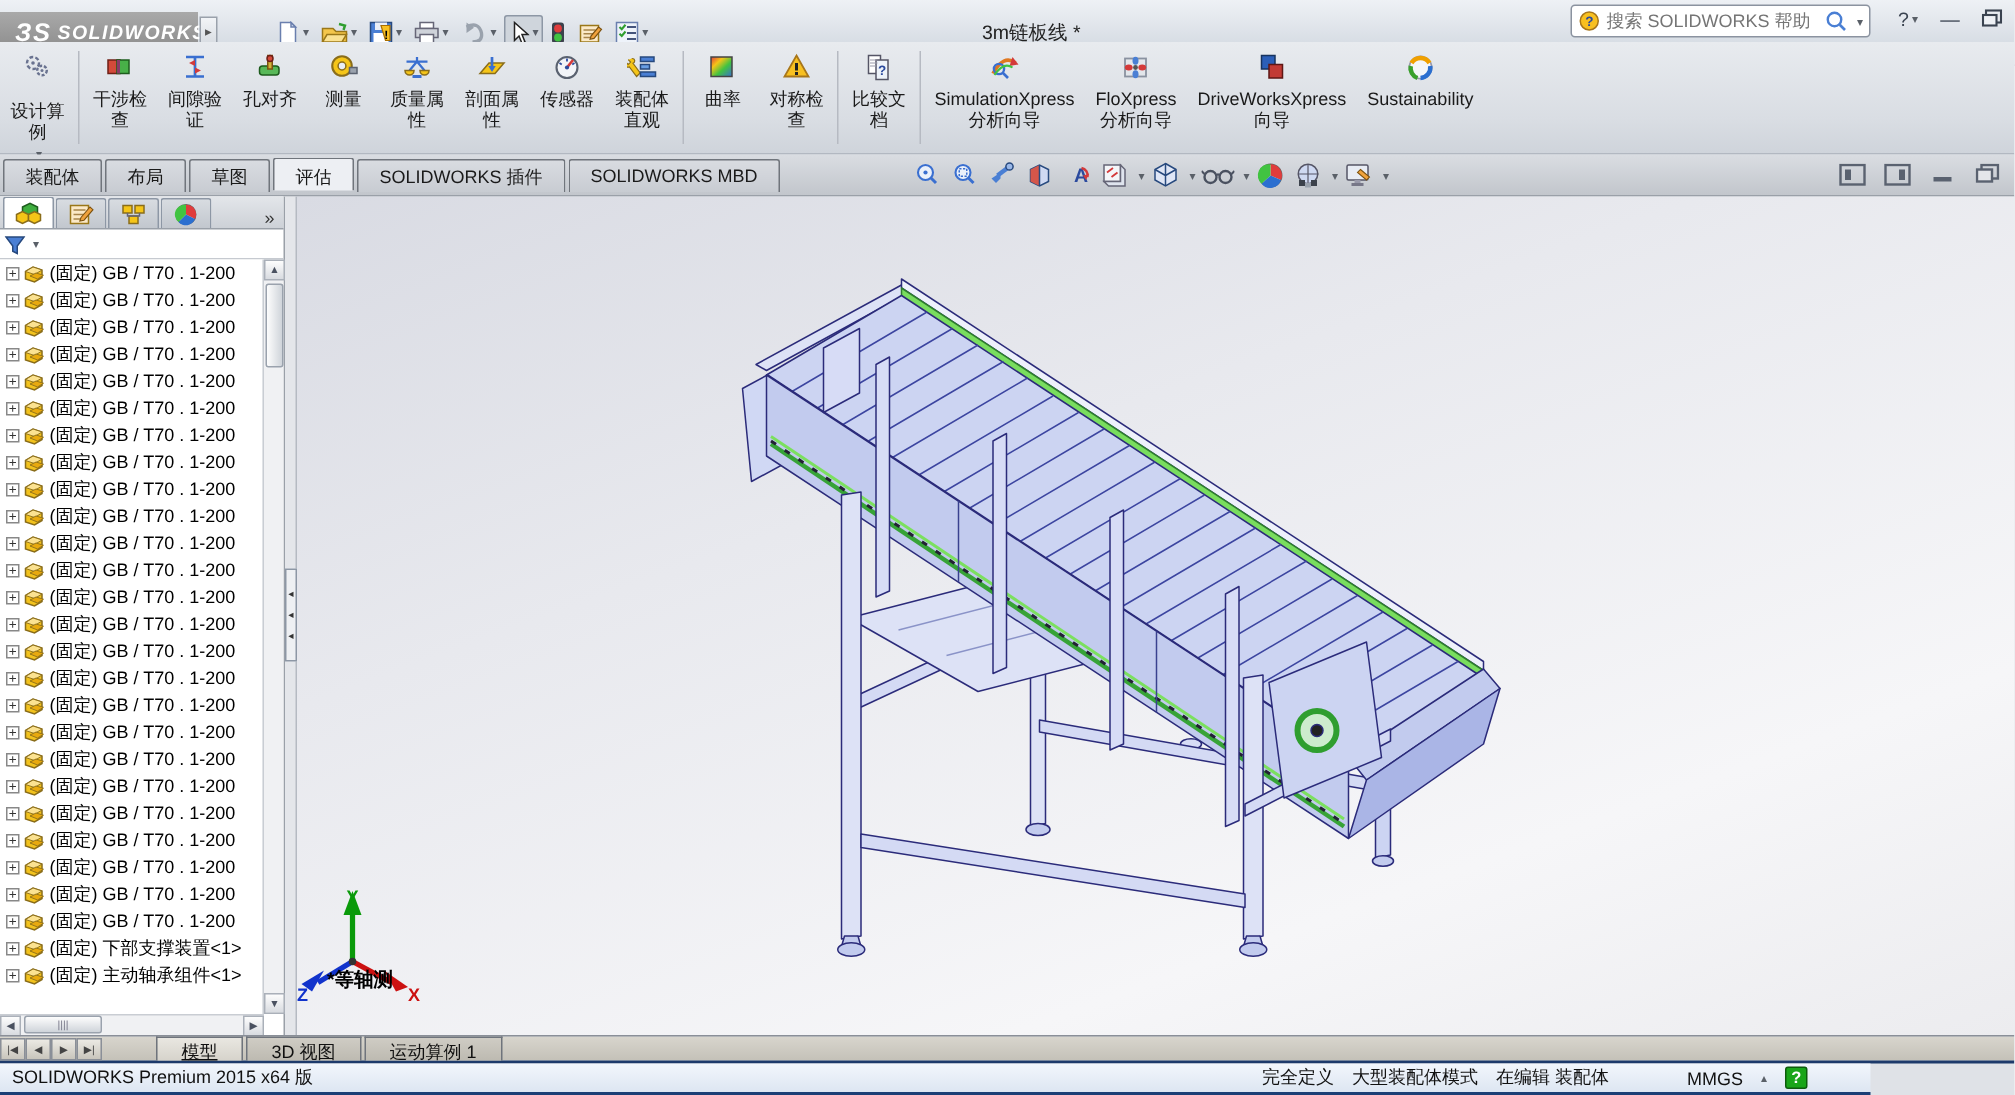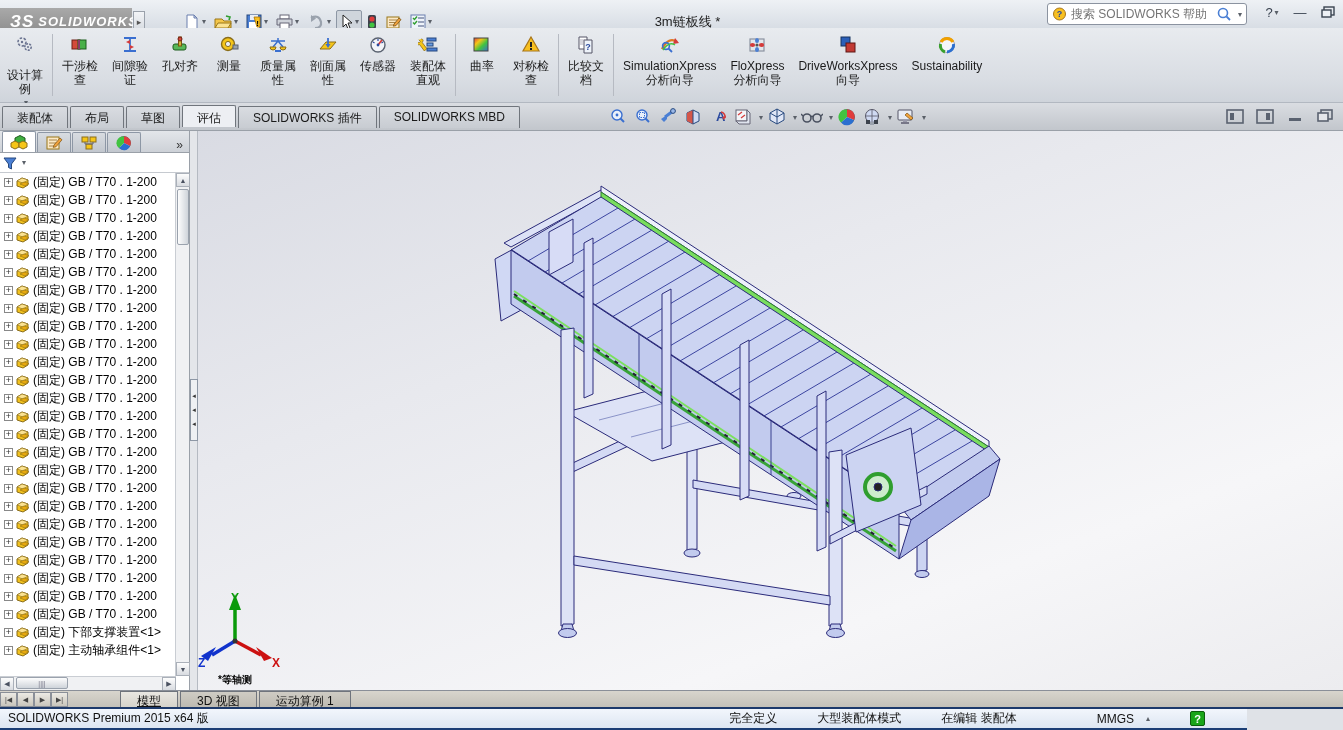--- a/index.html
+++ b/index.html
@@ -28,21 +28,21 @@
 .wbtn{min-width:22px;height:20px;display:flex;align-items:center;justify-content:center;color:#3a4350;font-size:13px;}
 
 
 .ribbon{position:absolute;left:0;top:28px;width:1343px;height:75px;
  background:linear-gradient(#e8ebef,#d9dde3 70%,#cfd4db);border-bottom:1px solid #b2b8c1;display:flex;align-items:stretch;}
 .rbtn{display:flex;flex-direction:column;align-items:center;justify-content:flex-start;
  padding:6px 7px 2px 7px;min-width:48px;cursor:default;}
 .rbtn .ric{height:22px;display:flex;align-items:center;justify-content:center;}
 .rbtn .rlb{margin-top:3px;font-size:12px;line-height:14px;text-align:center;white-space:pre-line;color:#1a1a1a;}
 .rdiv{width:1px;background:#b6bac2;margin:6px 2px;}
-.design .rlb{margin-top:14px;}
+.design .rlb{margin-top:14px;font-family:Liberation Mono, monospace;}
 .design .caret{margin-top:2px;}
 
 
 .tabrow{position:absolute;left:0;top:103px;width:1343px;height:28px;
  background:linear-gradient(#dadde2,#c2c6cc);border-bottom:1px solid #9aa0a8;}
 .ctabs{position:absolute;left:2px;top:3px;display:flex;gap:2px;height:22px;}
 .ctab{padding:3px 14px;border:1px solid #70757c;border-bottom:none;background:linear-gradient(#d9dce1,#c8ccd2);
  font-size:12px;color:#1a1a1a;border-radius:2px 2px 0 0;}
 .ctab.active{background:#edeff3;font-weight:normal;position:relative;top:-1px;padding-top:4px;text-align:right;}
 .headsup{position:absolute;left:607px;top:3px;display:flex;align-items:center;gap:3px;}
@@ -71,36 +71,36 @@
 .hscroll{position:absolute;left:0;bottom:0;width:176px;height:14px;background:#f0f1f3;border-top:1px solid #c9cdd3;display:flex;}
 .hthumb{width:52px;height:12px;margin:0 2px;background:linear-gradient(#fdfdfd,#cfd4da);border:1px solid #9aa2ad;border-radius:2px;display:flex;align-items:center;justify-content:center;font-size:7px;color:#778;}
 .hspacer{flex:1;}
 .splitter{position:absolute;left:190px;top:0;width:8px;height:559px;background:#e4e6ea;border-right:1px solid #b5bac2;}
 .sphandle{position:absolute;left:0;top:248px;width:8px;height:62px;background:#eef0f3;border:1px solid #8d97a5;
  display:flex;flex-direction:column;align-items:center;justify-content:center;gap:6px;font-size:7px;color:#333;}
 
 
 .viewport{position:absolute;left:198px;top:0;width:1145px;height:559px;
  background:linear-gradient(160deg,#d9dbe3 0%,#e8e9ee 35%,#f6f6f8 75%,#ececef 100%);overflow:hidden;}
-.viewlabel{position:absolute;left:20px;top:513px;font-size:10px;font-weight:bold;color:#000;margin-top:29px;}
+.viewlabel{position:absolute;left:20px;top:513px;font-size:13px;font-weight:bold;color:#000;}
 .triad{position:absolute;left:0px;top:455px;}
 
 
 .bottombar{position:absolute;left:0;top:690px;width:1343px;height:19px;background:linear-gradient(#d8d5cd,#c4c1b8);
  border-top:1px solid #8a8f98;display:flex;align-items:stretch;border-bottom:2px solid #1d3a6b;}
 .navbtn{width:17px;height:15px;margin-top:1px;background:linear-gradient(#eceae4,#c8c5bc);border:1px solid #8a8f98;
  display:flex;align-items:center;justify-content:center;font-size:7px;color:#444;}
 .btab{padding:1px 16px 0 16px;border:1px solid #6f747c;border-bottom:none;background:linear-gradient(#cfccc4,#bdbab1);
  font-size:12px;color:#111;margin-left:2px;}
 .btab.active{background:linear-gradient(#e9e7e1,#d6d3cb);text-decoration:underline;}
 
 
 .statusbar{position:absolute;left:0;top:709px;width:1247px;height:21px;
  background:linear-gradient(#f2f6fc,#dde6f2);border-bottom:2px solid #1b3e75;display:flex;align-items:center;padding:0 8px;font-size:12px;color:#111;}
-.stright{margin-left:auto;display:flex;align-items:center;gap:40px;margin-right:34px;}
+.stright{margin-left:auto;display:flex;align-items:center;gap:12px;margin-right:34px;}
 .units{display:flex;align-items:center;gap:10px;margin-left:40px;}
 .helpbox{width:15px;height:15px;background:#19a519;border:1px solid #0c5c0c;color:#fff;font-weight:bold;
  font-size:11px;display:flex;align-items:center;justify-content:center;border-radius:2px;}
 .icon{display:inline-flex;}
 </style>
 </head>
 <body>
 
 <div class="app">
 
@@ -938,21 +938,21 @@
       </svg>
       <div class="viewlabel">*等轴测</div>
     </div>
   </div>
 
   <div class="bottombar">
     <span class="navbtn">|◀</span>
     <span class="navbtn">◀</span>
     <span class="navbtn">▶</span>
     <span class="navbtn">▶|</span>
-    <span class="btab active" style="margin-left:52px;">模型</span>
+    <span class="btab active" style="margin-left:36px;">模型</span>
     <span class="btab">3D 视图</span>
     <span class="btab">运动算例 1</span>
   </div>
 
   <div class="statusbar">
     <span>SOLIDWORKS Premium 2015 x64 版</span>
     <span class="stright">
       <span>完全定义</span>
       <span>大型装配体模式</span>
       <span>在编辑 装配体</span>

